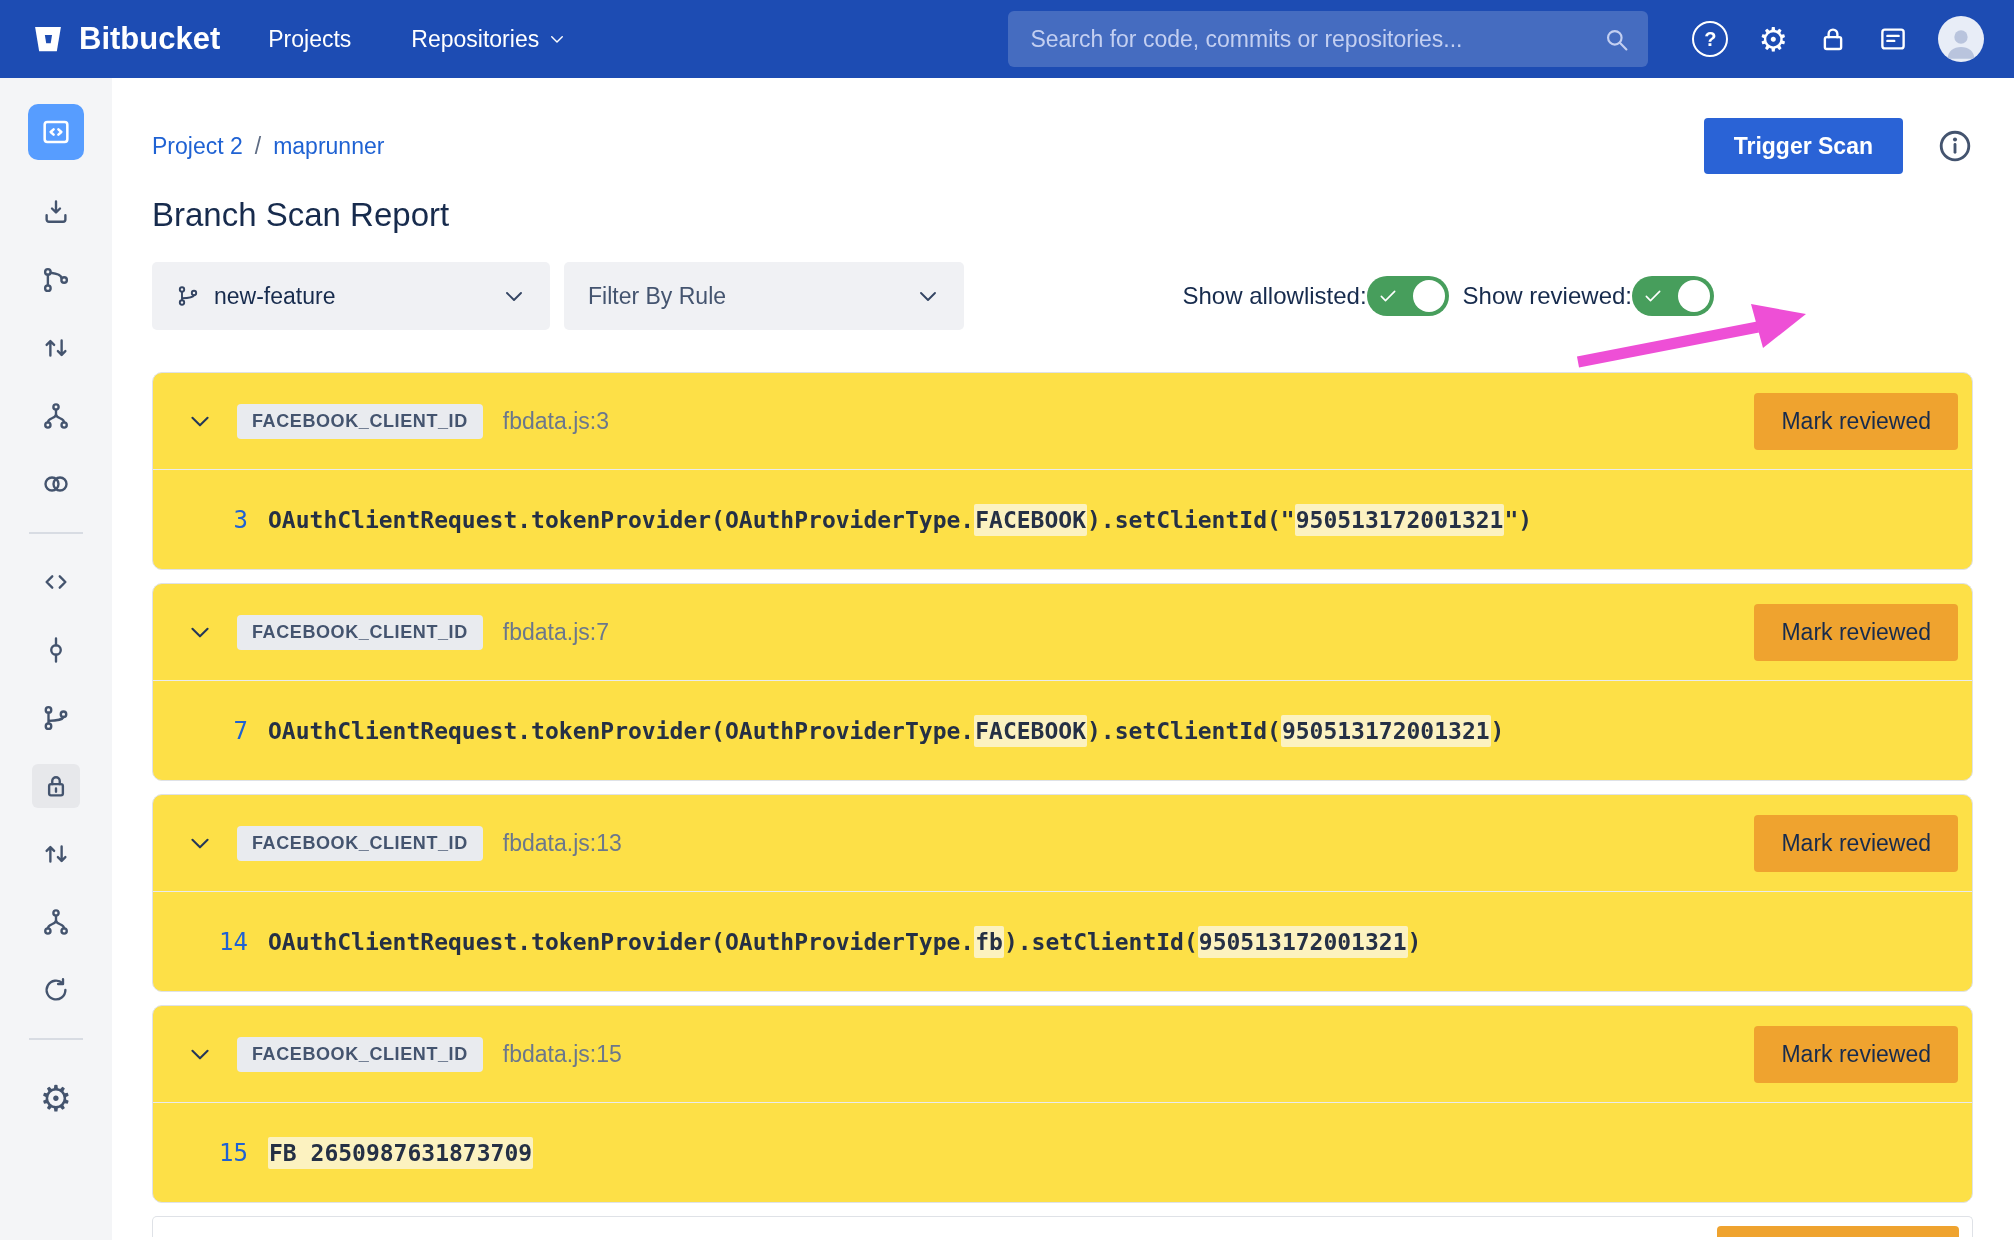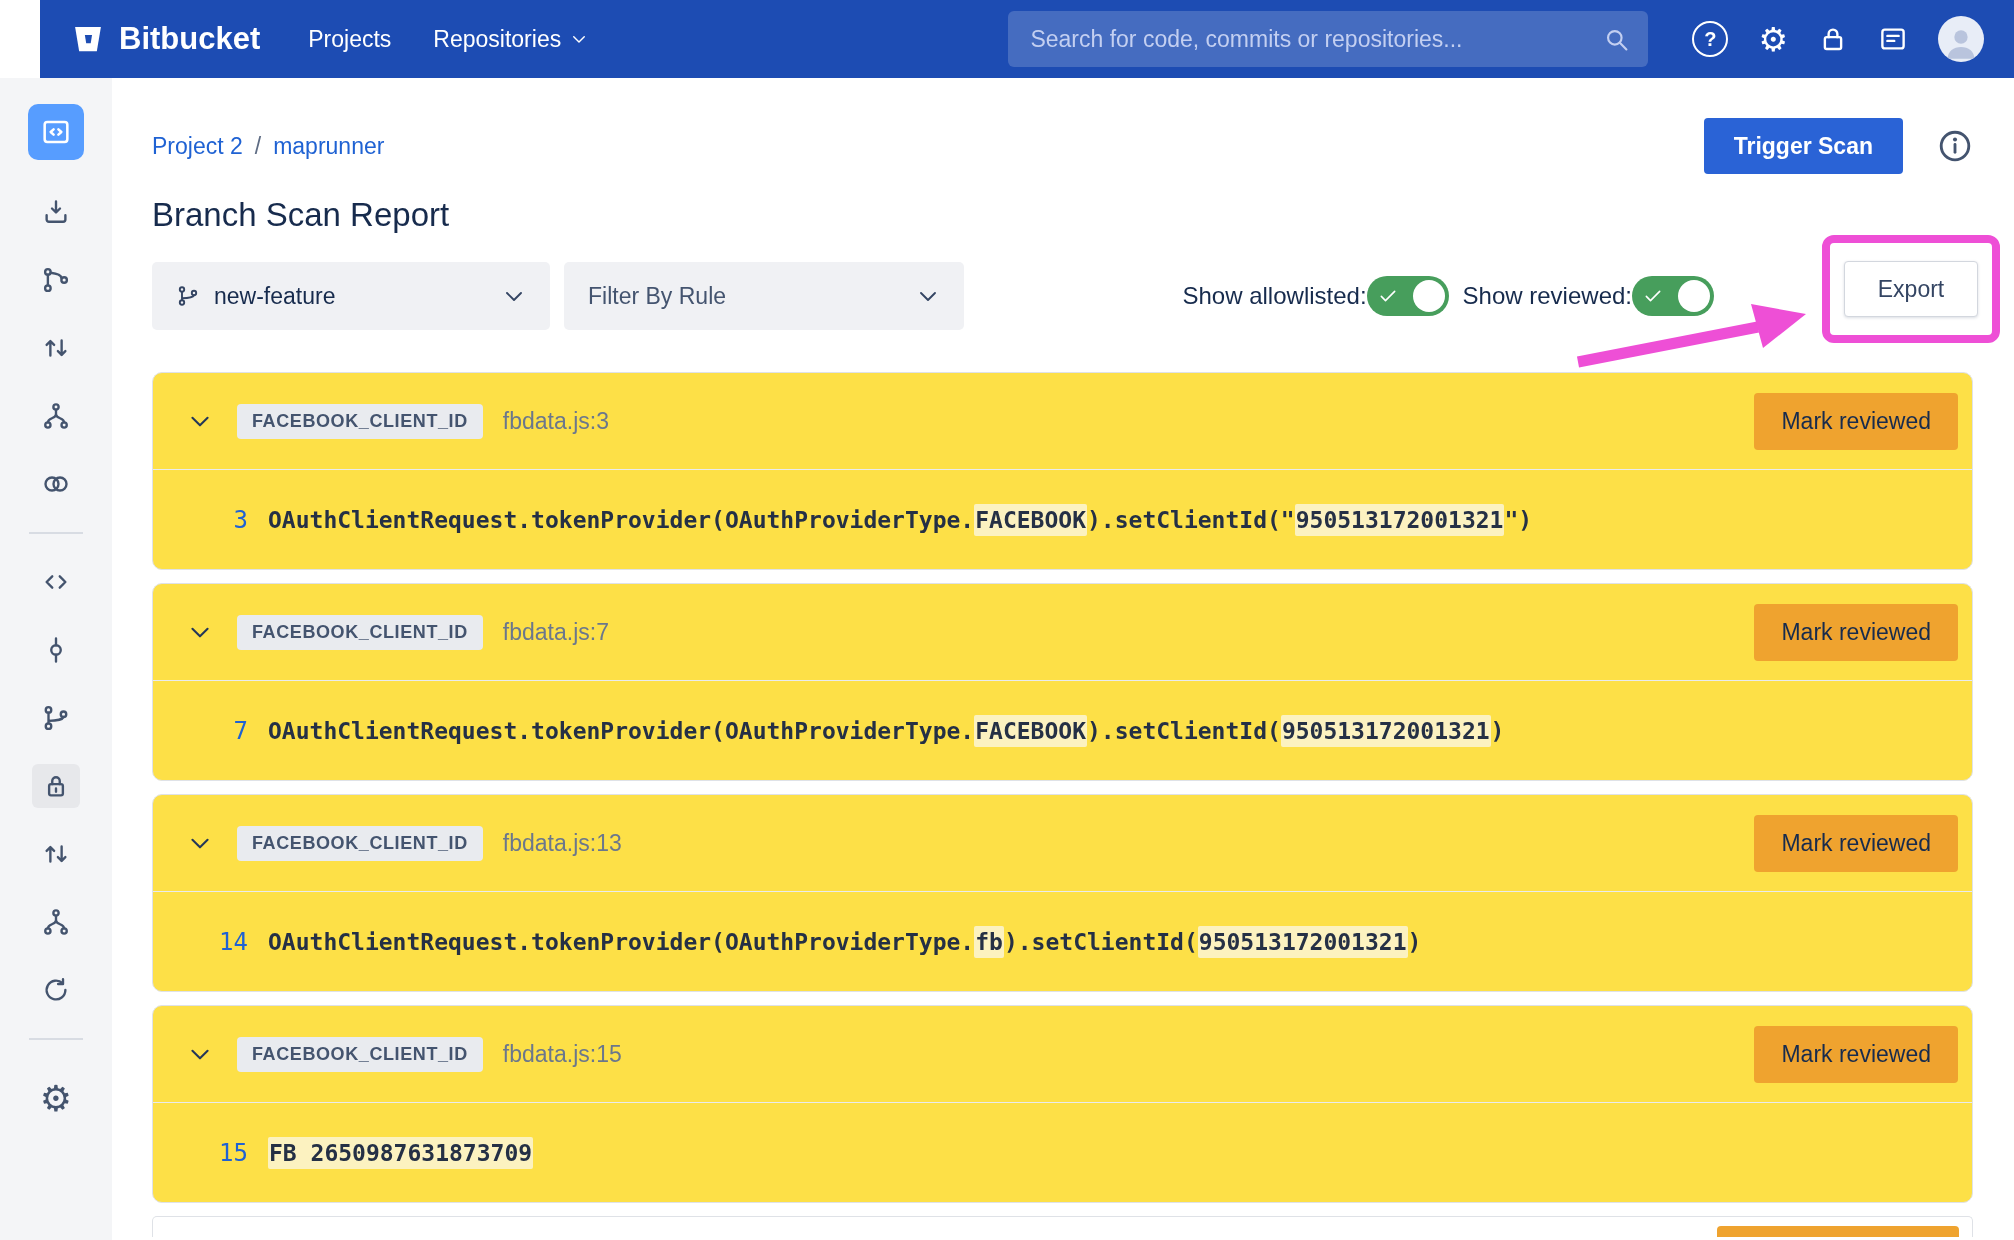--- a/index.html
+++ b/index.html
@@ -5,23 +5,23 @@
   * { box-sizing: border-box; margin: 0; padding: 0; }
   html,body { width: 2014px; height: 1240px; overflow: hidden; background:#fff;
     font-family: "Liberation Sans", sans-serif; }
 
   
   .ic * { stroke: currentColor; fill: none; stroke-width: 1.9; stroke-linecap: round; stroke-linejoin: round; }
   .ic .fill { fill: currentColor; stroke: none; }
 
   
   .navbar { height: 78px; background:#1d4cb3; display:flex; align-items:center;
-    padding: 0 30px; color:#fff;margin-left:40px; }
+    padding: 0 30px; color:#fff; }
   .brand { display:flex; align-items:center; gap:13px; font-size:31px; font-weight:bold; margin-right:48px; }
-  .nav-menu { display:flex; align-items:center; gap:42px; }
+  .nav-menu { display:flex; align-items:center; gap:60px; }
   .nav-item { font-size:23px; font-weight:500; display:flex; align-items:center; gap:9px; cursor:pointer; }
   .searchbar { margin-left:auto; margin-right:44px; width:640px; height:56px; border-radius:6px;
     background:rgba(255,255,255,0.18); display:flex; align-items:center; padding:0 18px 0 22px; }
   .searchbar input { flex:1; background:transparent; border:none; outline:none; color:#fff;
     font-size:23px; font-family:"Liberation Sans", sans-serif; }
   .searchbar input::placeholder { color:#c3cff1; }
   .nav-actions { display:flex; align-items:center; gap:30px; }
   .nav-circle-icon { width:36px; height:36px; border:2.5px solid #fff; border-radius:50%;
     display:flex; align-items:center; justify-content:center; font-size:20px; font-weight:bold; }
   .gear-glyph { font-size:33px; line-height:1; }
@@ -301,23 +301,20 @@
         <span class="toggle-label">Show reviewed:</span>
         <div class="toggle on">
           <svg class="ic check" viewBox="0 0 24 24">
               <path d="M4 12.5l5 5L20 6.5" stroke-width="3"></path>
             </svg>
           <div class="knob"></div>
         </div>
       </div>
     </div>
 
-    <div class="export-annotation">
-      <button class="btn-export">Export</button>
-    </div>
     <svg class="annotation-arrow" viewBox="0 0 260 72">
       <line x1="16" y1="62" x2="196" y2="27" stroke="#ee4fd6" stroke-width="11"></line>
       <polygon points="244,14 189,4 201,48" fill="#ee4fd6"></polygon>
     </svg>
 
     <section class="findings">
   <article class="card">
     <div class="card-header">
       <svg class="ic chev" viewBox="0 0 24 24">
               <path d="M5 9l7 7 7-7" stroke-width="2.8"></path>

